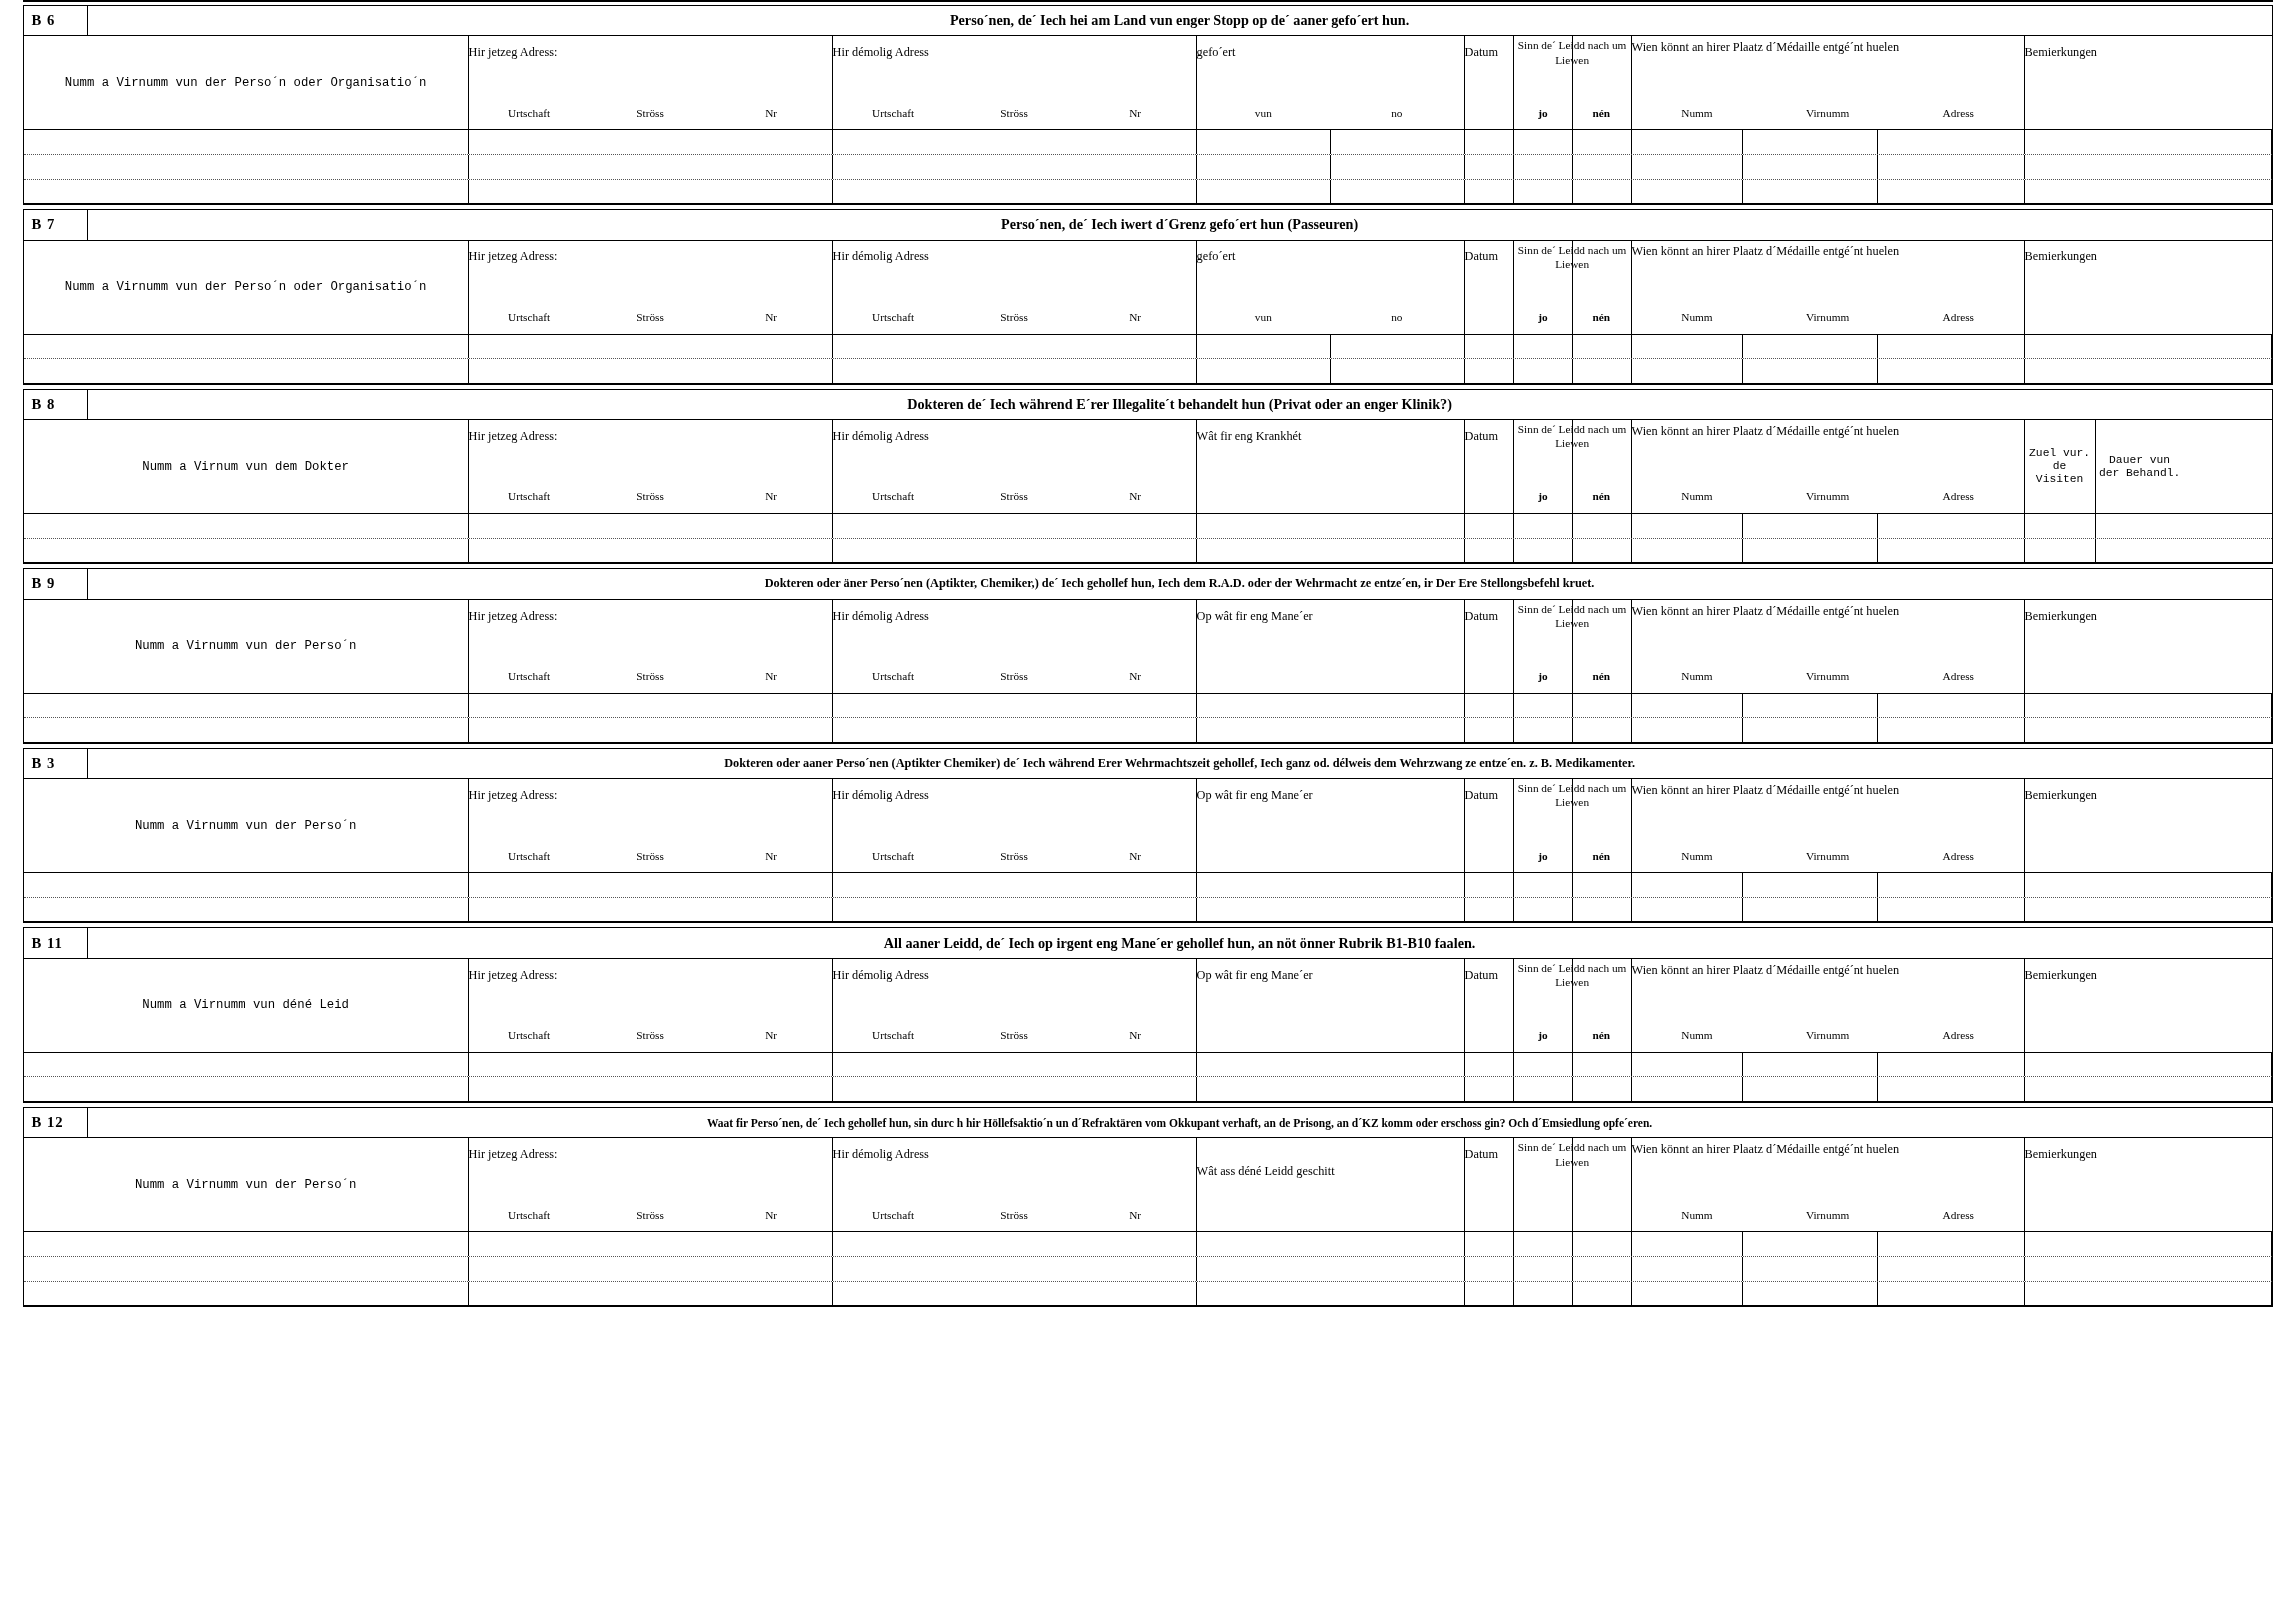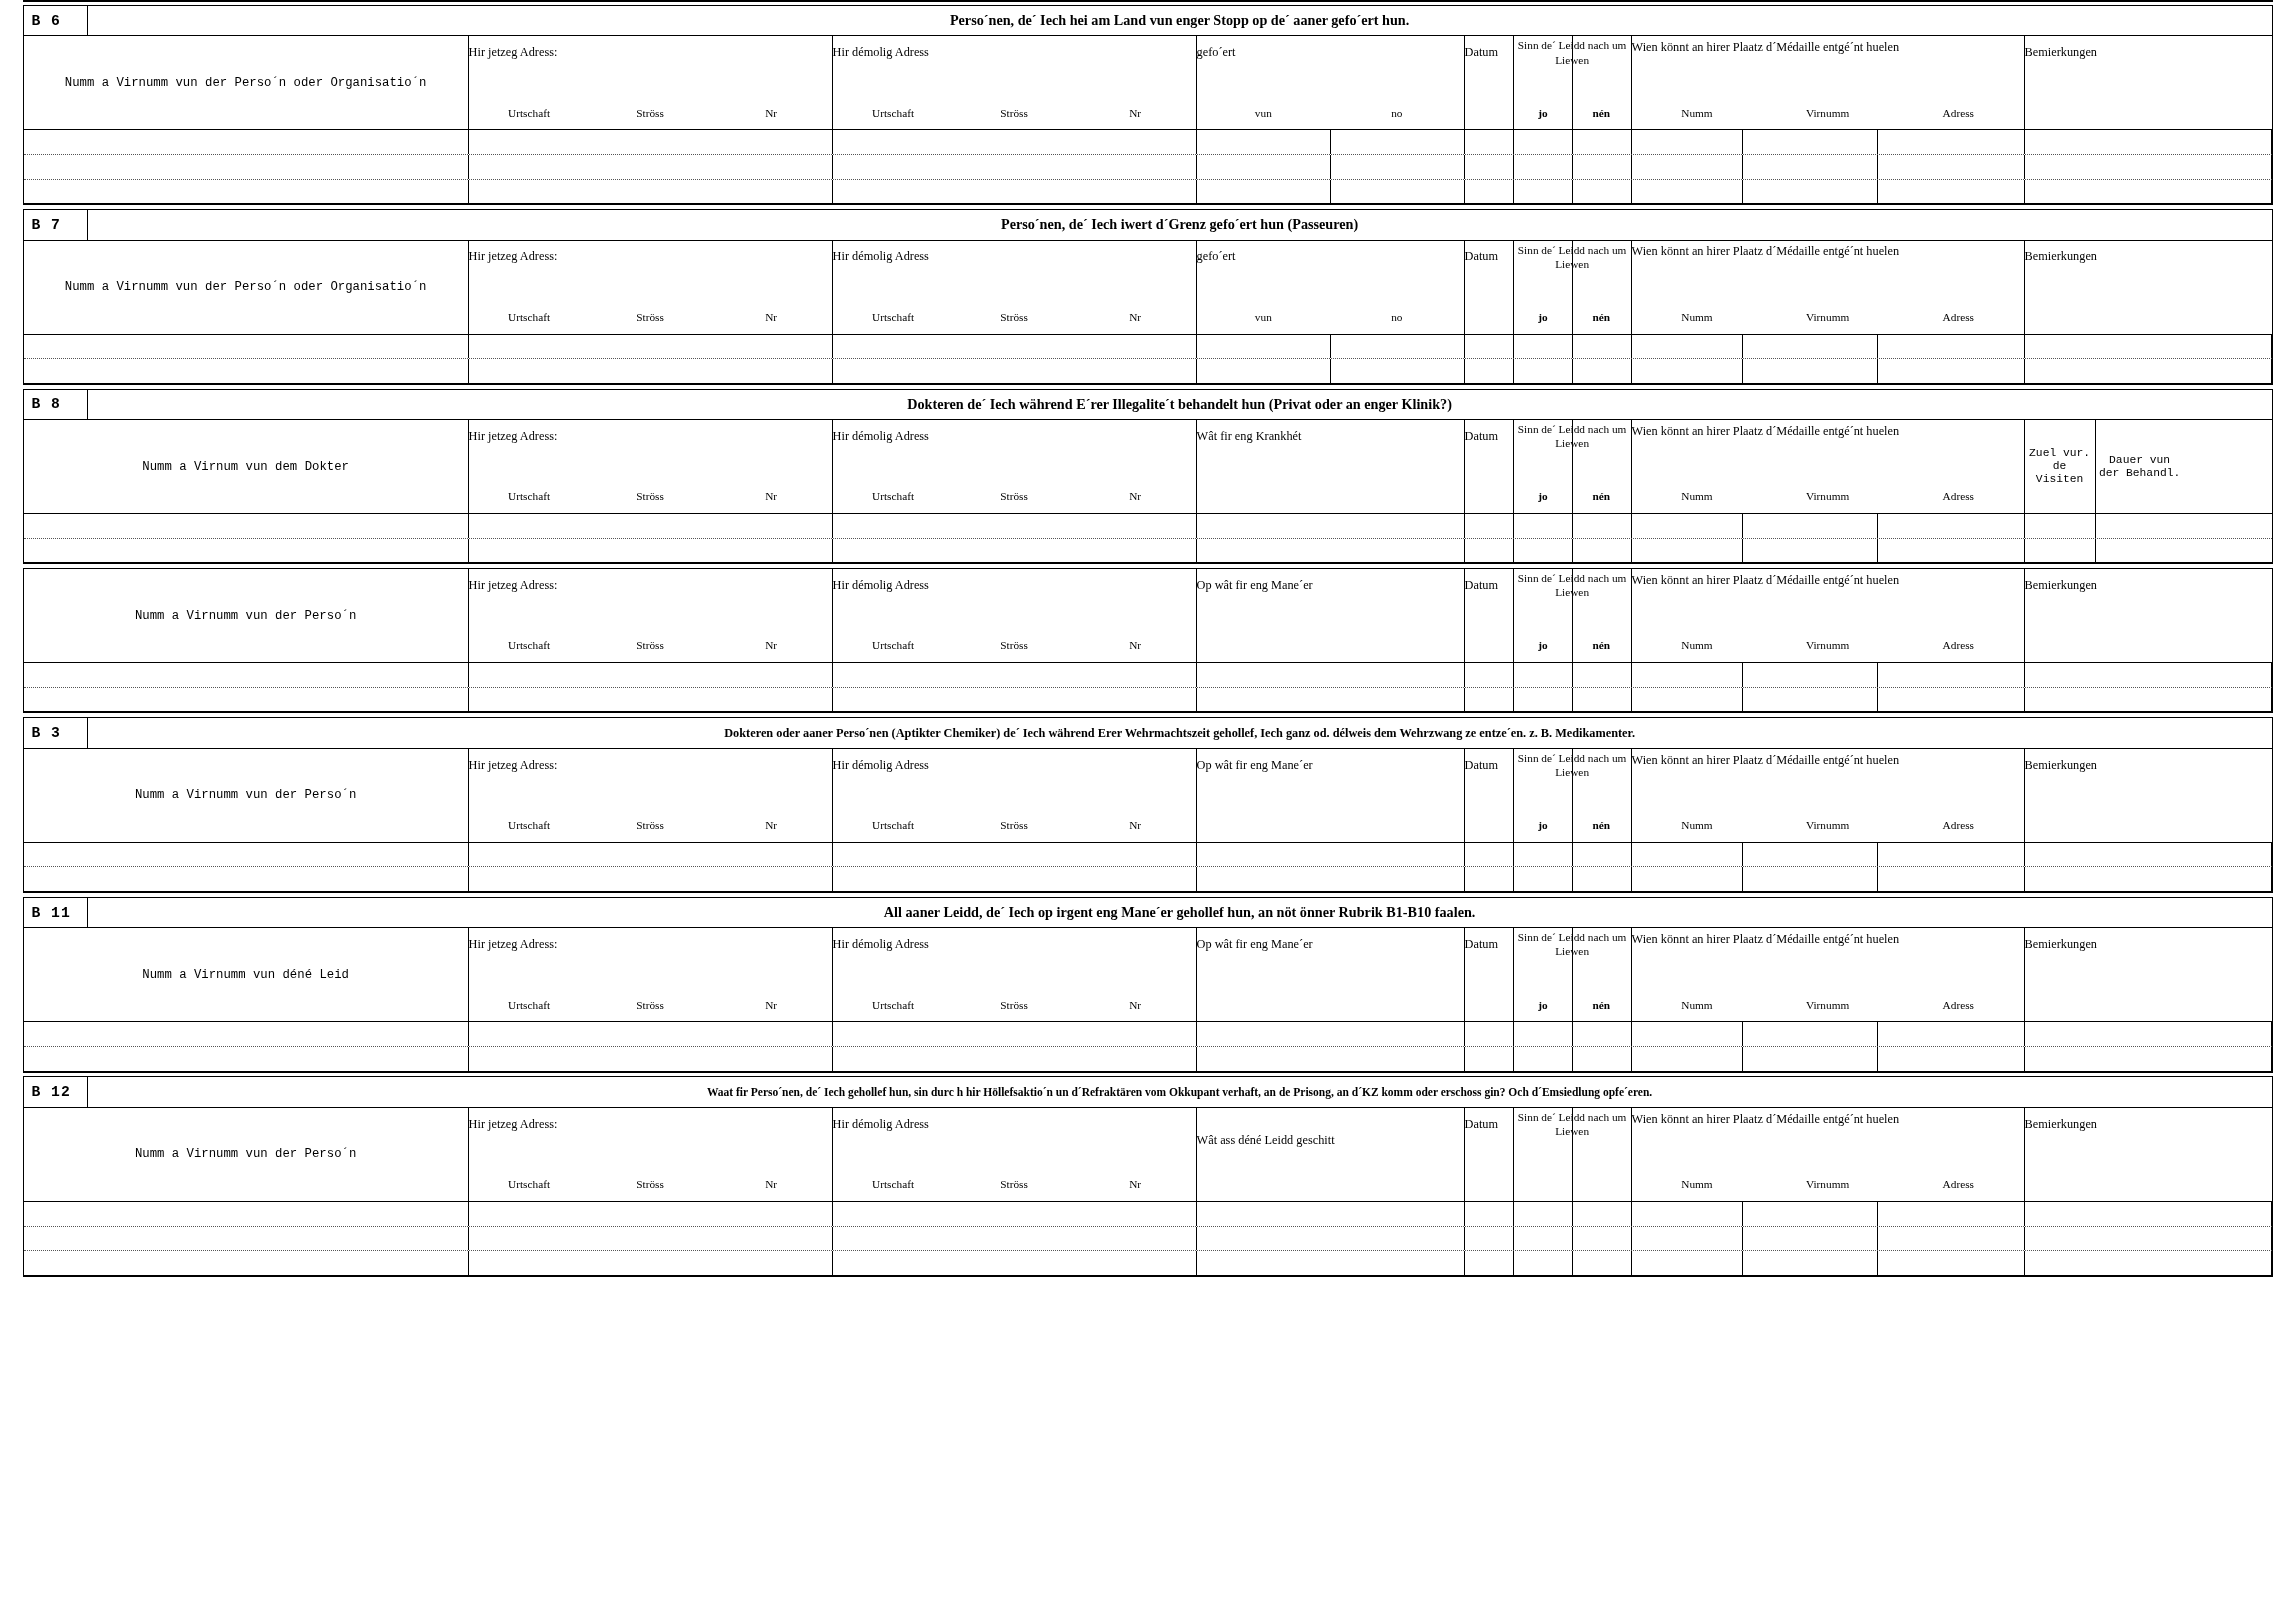--- a/index.html
+++ b/index.html
@@ -46,21 +46,20 @@
   .sec-code {
     width: 64px;
     border-right: 1.5px solid #000;
     display: flex;
     align-items: center;
     padding-left: 7.9px;
     font-size: 14.7px;
     font-weight: bold;
     letter-spacing: 1px;
     box-sizing: border-box;
-    font-family: Liberation Mono, monospace;
   }
   .sec-title {
     flex: 1;
     display: flex;
     align-items: center;
     justify-content: center;
     font-size: 14.2px;
     font-weight: bold;
     padding: 0 4.9px;
     text-align: center;
@@ -635,20 +634,24 @@
             </div>
           <div class="cell c-zuel"></div>
           <div class="cell c-dauer" style="border-right:none"></div>
         </div>
       </div>
     </div>
 
     <div class="sec-gap"></div>
 
     <div class="section">
+      <div class="sec-head">
+        <div class="sec-code">B 9</div>
+        <div class="sec-title small">Dokteren oder äner Perso´nen (Aptikter, Chemiker,) de´ Iech gehollef hun, Iech dem R.A.D. oder der Wehrmacht ze entze´en, ir Der Ere Stellongsbefehl kruet.</div>
+      </div>
       <div class="colhead">
         <div class="cell c-name">
           <div class="vcenter">Numm a Virnumm vun der Perso´n</div>
         </div>
         <div class="cell c-addr">
           <div class="top-lbl">Hir jetzeg Adress:</div>
           <div class="sub-row">
             <span>Urtschaft</span>
             <span>Ströss</span>
             <span>Nr</span>

